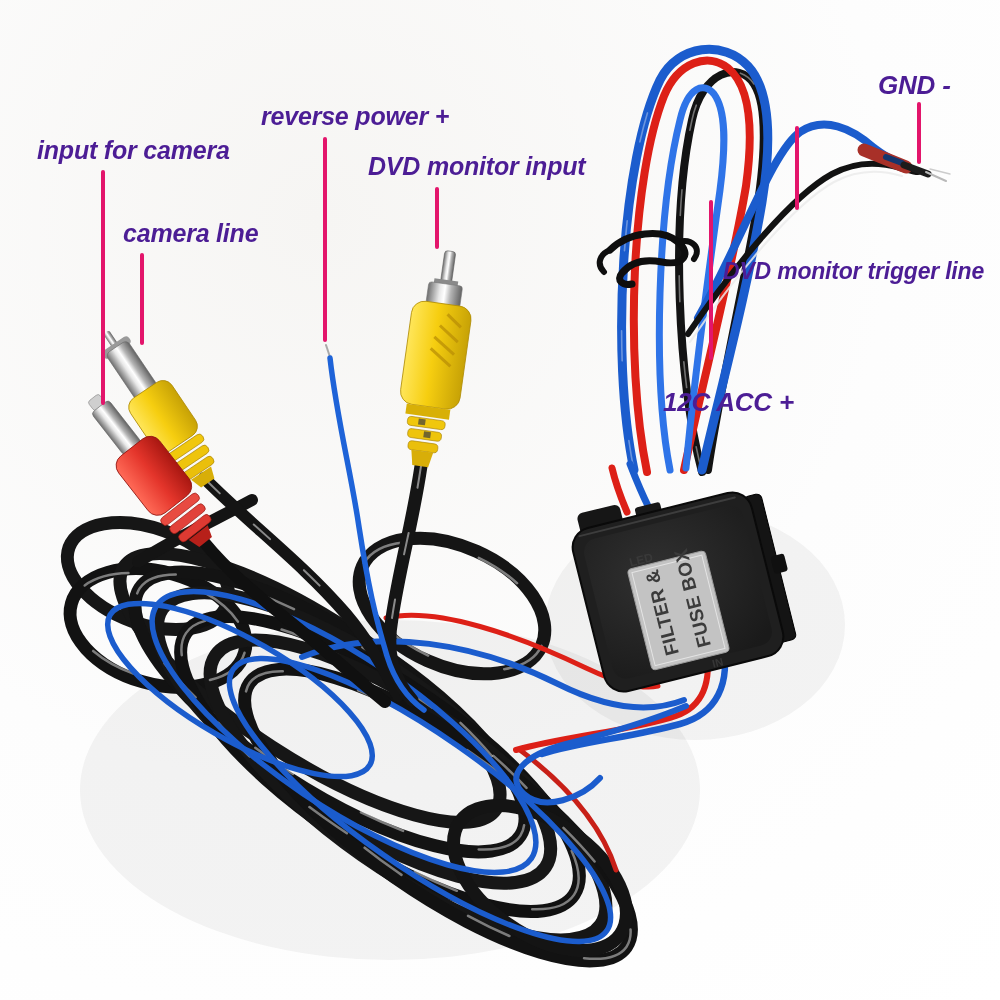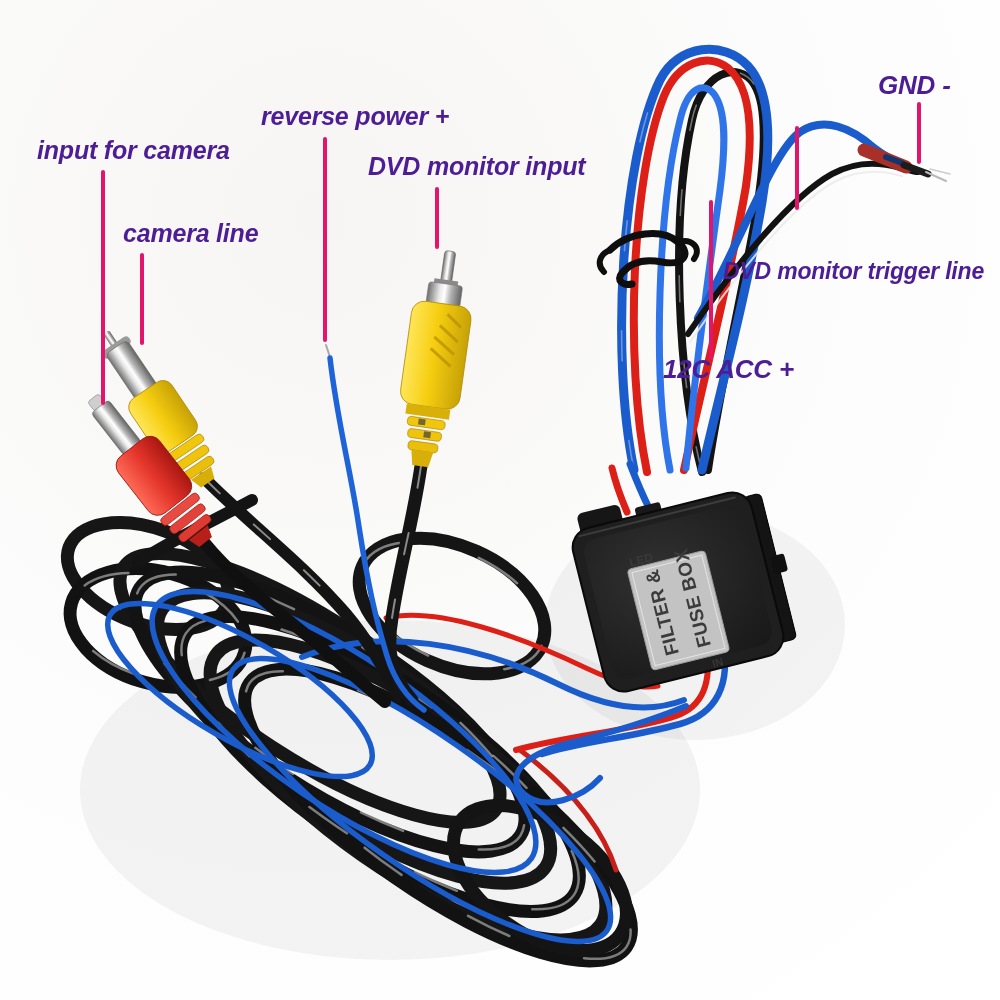--- a/index.html
+++ b/index.html
@@ -192,13 +192,13 @@
 <div class="leader" style="left:917px;top:102px;height:62px;"></div>
 <div class="leader" style="left:795px;top:126px;height:84px;"></div>
 <div class="leader" style="left:709px;top:200px;height:160px;"></div>
 
 <div class="ann" style="left:37px;top:138px;">input for camera</div>
 <div class="ann" style="left:123px;top:221px;">camera line</div>
 <div class="ann" style="left:261px;top:104px;">reverse power +</div>
 <div class="ann" style="left:368px;top:154px;">DVD monitor input</div>
 <div class="ann sz26" style="left:878px;top:72px;">GND -</div>
 <div class="ann sz23" style="left:723px;top:214px;margin-top:46px;">DVD monitor trigger line</div>
-<div class="ann sz26" style="left:663px;top:356px;">12C ACC +</div>
+<div class="ann sz26" style="left:663px;top:389px;">12C ACC +</div>
 
 </body></html>

